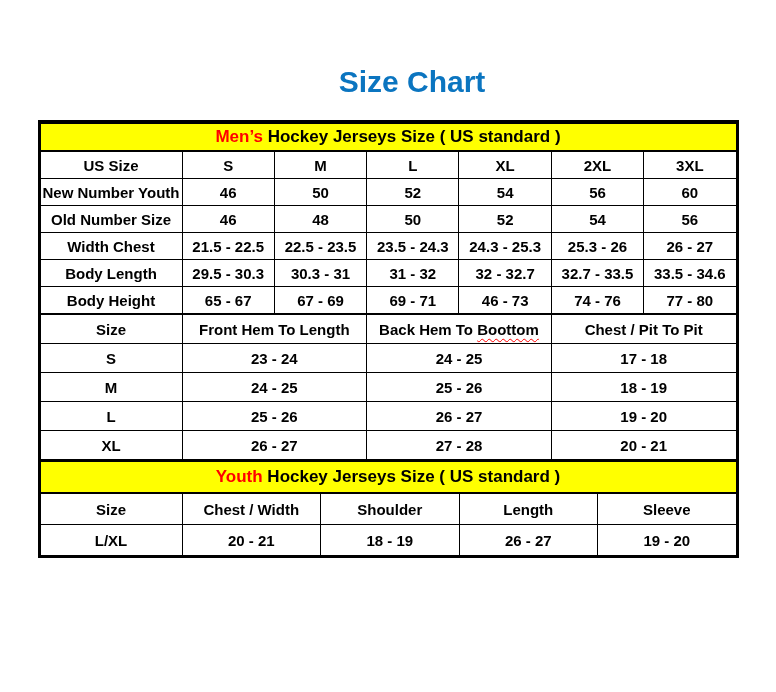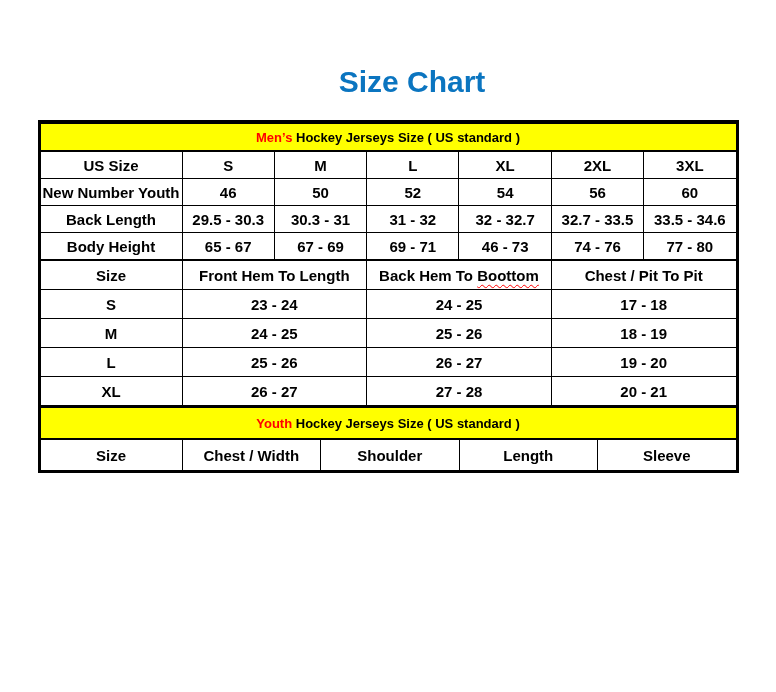--- a/index.html
+++ b/index.html
@@ -44,21 +44,21 @@
     padding: 0;
     font-size: 15px;
     overflow: hidden;
     white-space: nowrap;
   }
   .banner-cell {
     background: #ffff00;
     border-top: 2px solid #000000;
     border-bottom: 2px solid #000000;
     height: 36px;
-    font-size: 13px;
+    font-size: 17px;
   }
   .banner-highlight { color: #ff0000; }
   .men-table td { height: 26px; }
   .women-table td { height: 28px; }
   .youth-table td { height: 30px; margin-top: 8px; }
   .misspell {
     text-decoration: underline wavy #ff0000;
     text-decoration-thickness: 1px;
     text-underline-offset: 3px;
   }
@@ -101,21 +101,39 @@
       <tr>
         <td>New Number Youth</td>
         <td>46</td>
         <td>50</td>
         <td>52</td>
         <td>54</td>
         <td>56</td>
         <td>60</td>
       </tr>
       <tr>
-        <td>Back Length</td>
+        <td>Old Number Size</td>
+        <td>46</td>
+        <td>48</td>
+        <td>50</td>
+        <td>52</td>
+        <td>54</td>
+        <td>56</td>
+      </tr>
+      <tr>
+        <td>Width Chest</td>
+        <td>21.5 - 22.5</td>
+        <td>22.5 - 23.5</td>
+        <td>23.5 - 24.3</td>
+        <td>24.3 - 25.3</td>
+        <td>25.3 - 26</td>
+        <td>26 - 27</td>
+      </tr>
+      <tr>
+        <td>Body Length</td>
         <td>29.5 - 30.3</td>
         <td>30.3 - 31</td>
         <td>31 - 32</td>
         <td>32 - 32.7</td>
         <td>32.7 - 33.5</td>
         <td>33.5 - 34.6</td>
       </tr>
       <tr>
         <td>Body Height</td>
         <td>65 - 67</td>
@@ -183,17 +201,24 @@
           <span class="banner-highlight">Youth</span><span> Hockey Jerseys Size ( US standard )</span>
         </td>
       </tr>
       <tr>
         <td>Size</td>
         <td>Chest / Width</td>
         <td>Shoulder</td>
         <td>Length</td>
         <td>Sleeve</td>
       </tr>
+      <tr>
+        <td>L/XL</td>
+        <td>20 - 21</td>
+        <td>18 - 19</td>
+        <td>26 - 27</td>
+        <td>19 - 20</td>
+      </tr>
     </tbody>
       </table>
 
   </div>
 </div>
 
 </body></html>

